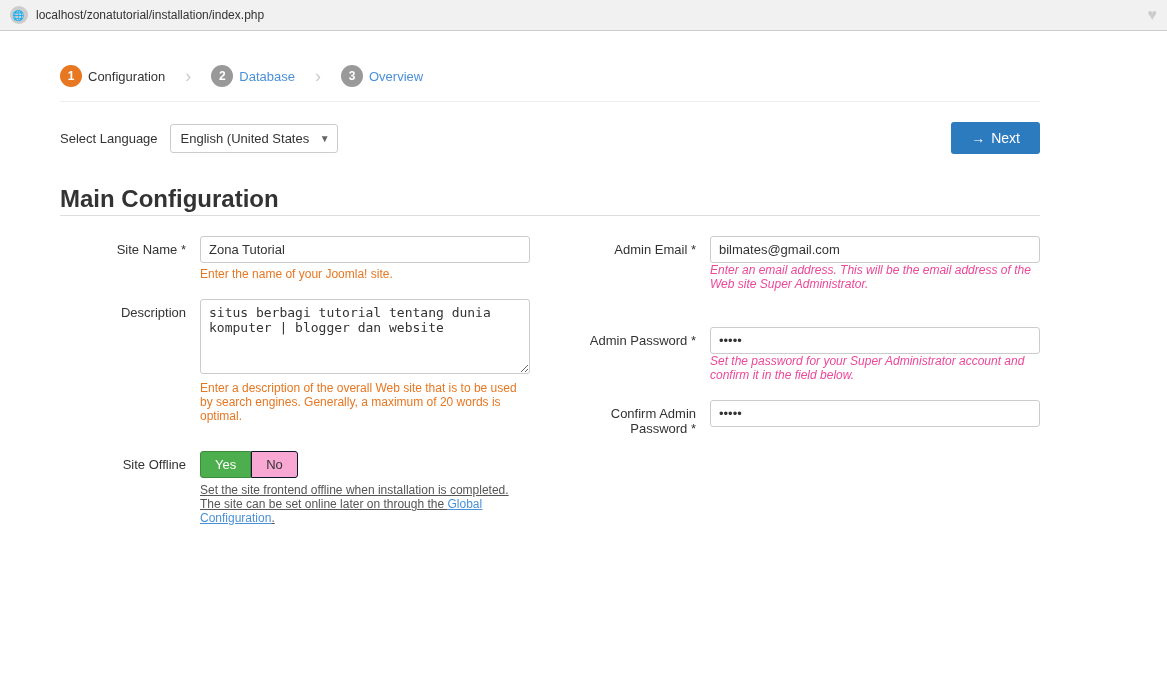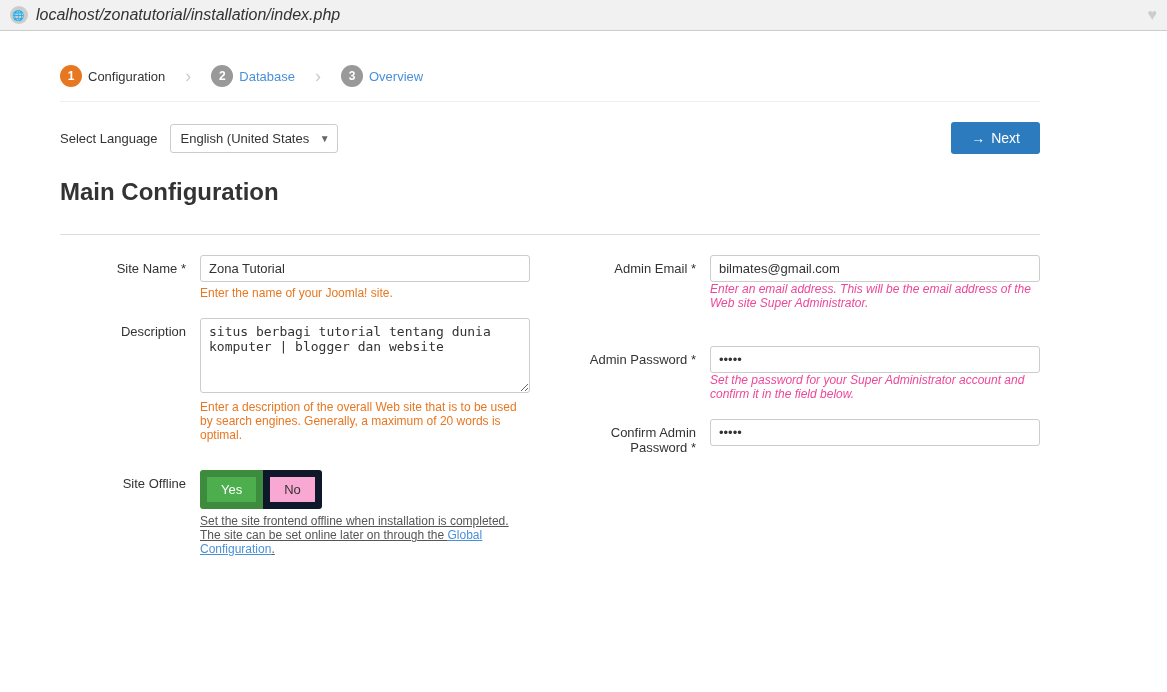--- a/index.html
+++ b/index.html
@@ -18,24 +18,23 @@
       gap: 8px;
     }
     .browser-icon {
       width: 18px; height: 18px;
       border-radius: 50%;
       background: #ccc;
       display: flex; align-items: center; justify-content: center;
       font-size: 10px; color: #666;
     }
     .browser-url {
-      font-size: 16px;
+      font-size: 12px;
       color: #333;
       flex: 1;
-      font-style: italic;
     }
     .browser-heart {
       color: #ccc; font-size: 16px;
     }
     .main-content {
       padding: 20px 60px;
       max-width: 1100px;
     }
     
     .steps-bar {
@@ -63,21 +62,21 @@
     .step-num.active { background: #e87722; }
     .step-num.inactive { background: #999; }
     .step-label-active { color: #333; font-weight: normal; }
     .step-label-inactive { color: #4a90d9; }
     .step-divider { color: #ccc; font-size: 18px; }
     
     .top-row {
       display: flex;
       align-items: center;
       justify-content: space-between;
-      margin-bottom: 24px;
+      margin-bottom: 31px;
     }
     .lang-group {
       display: flex;
       align-items: center;
       gap: 12px;
     }
     .lang-label {
       font-size: 13px;
       color: #333;
     }
@@ -119,21 +118,21 @@
       display: flex;
       align-items: center;
       gap: 6px;
     }
     
     .page-title {
       font-size: 24px;
       font-weight: bold;
       color: #333;
       margin-bottom: 20px;
-      padding-bottom: 28px;
+      padding-bottom: 2px;
       border-bottom: 1px solid #ddd;
     }
     
     .form-section {
       display: grid;
       grid-template-columns: 1fr 1fr;
       gap: 0 40px;
     }
     .left-col, .right-col {
       display: flex;
@@ -188,21 +187,21 @@
     
     .site-offline-section {
       margin-top: 10px;
     }
     .toggle-group {
       display: flex;
       gap: 0;
     }
     .toggle-btn {
       padding: 5px 14px;
-      border: 7px solid #0f172a;
+      border: 1px solid #0f172a;
       font-size: 13px;
       cursor: pointer;
     }
     .toggle-btn.yes-btn {
       background: #4cae4c;
       color: #fff;
       border-color: #3d8b3d;
       border-radius: 3px 0 0 3px;
     }
     .toggle-btn.no-btn {

